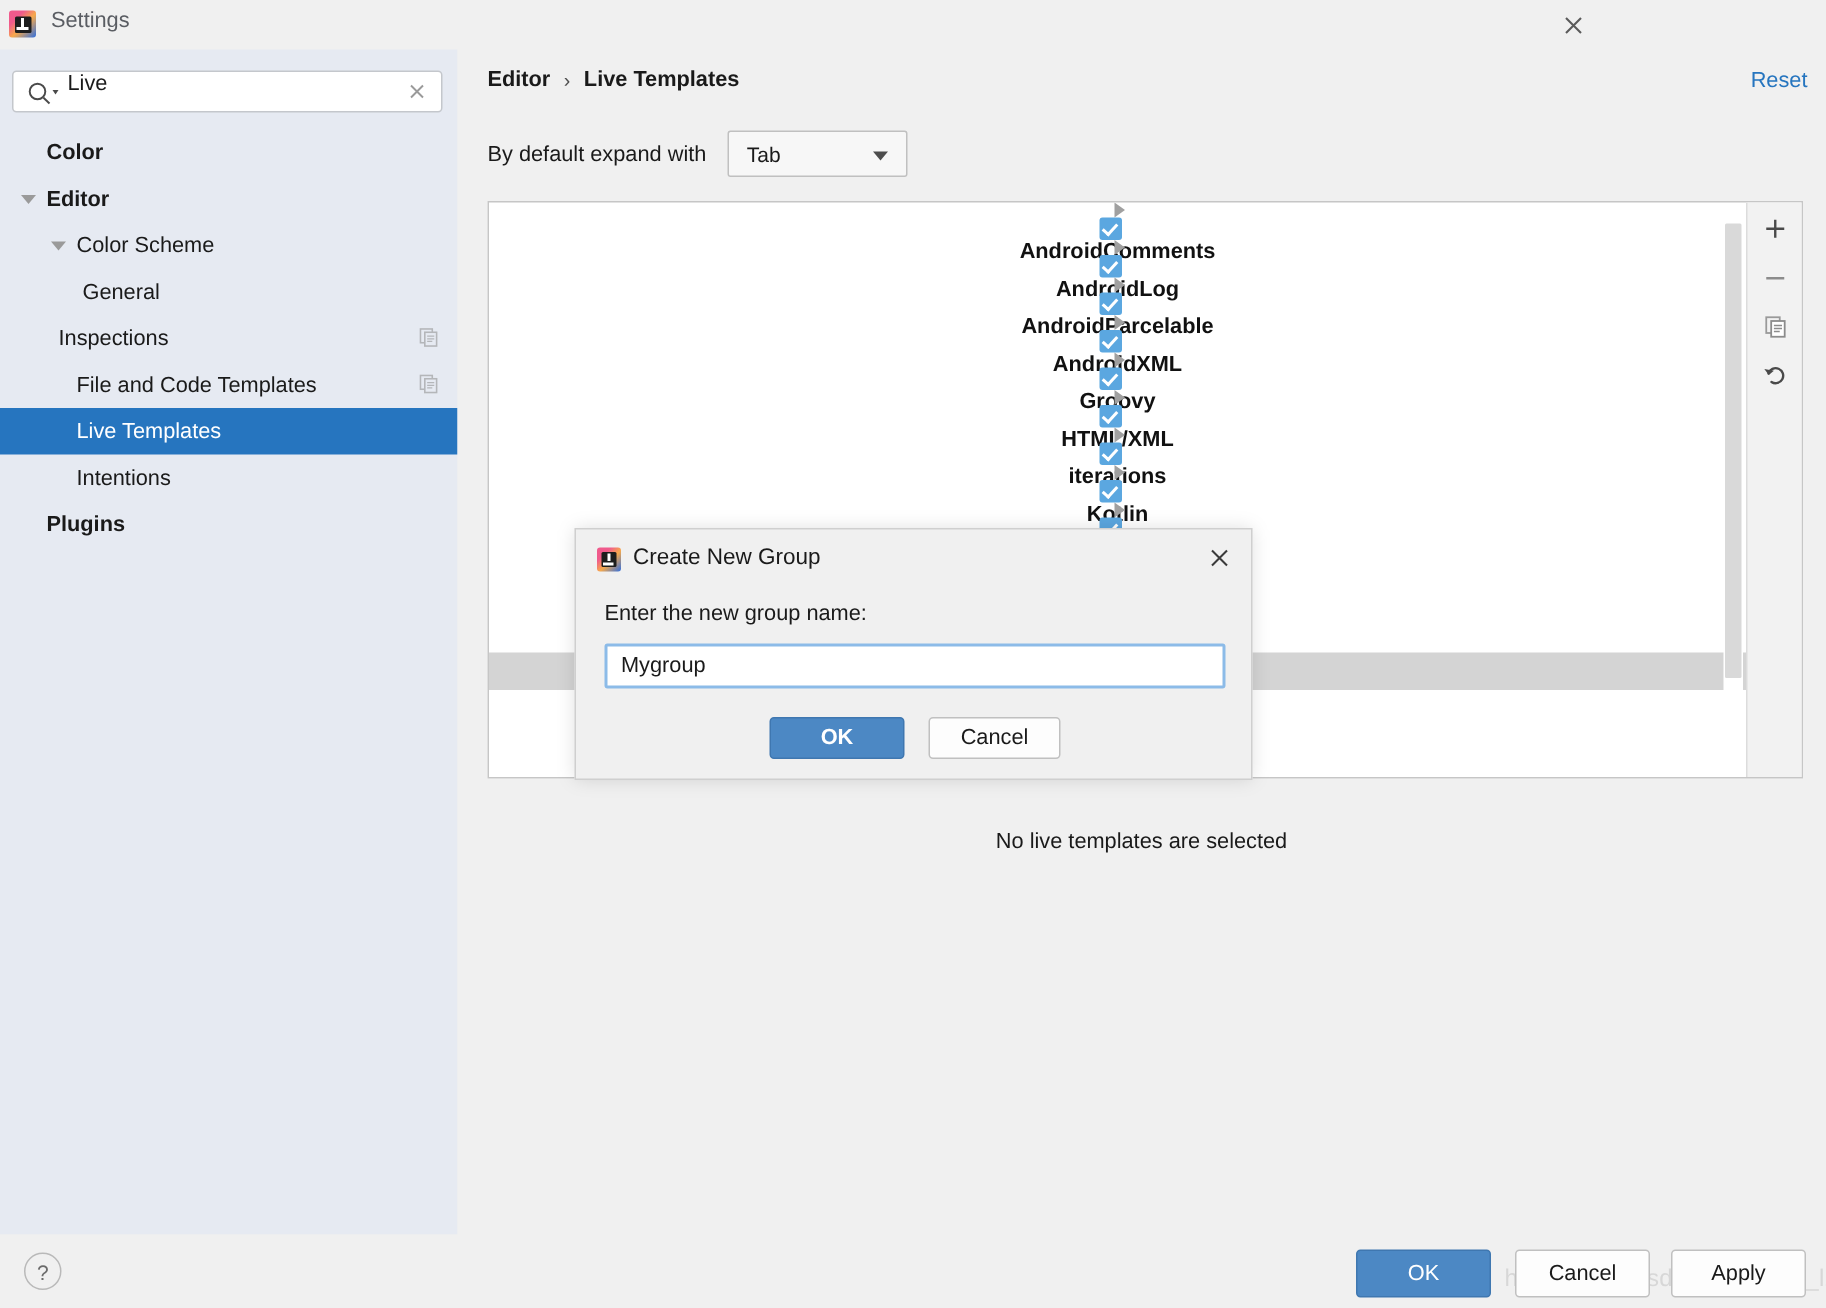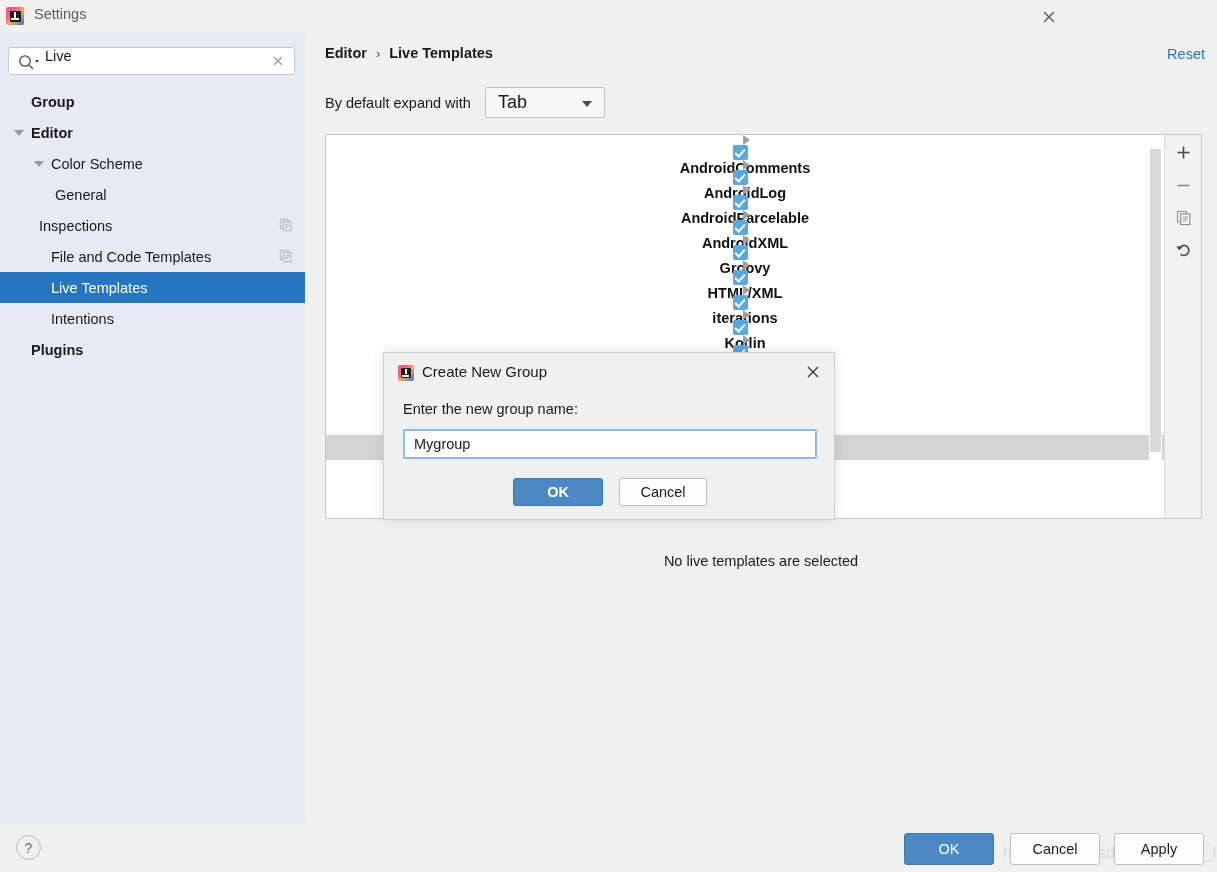--- a/index.html
+++ b/index.html
@@ -96,21 +96,21 @@
   }
   .expand-row {
     position: absolute; left: 20px; top: 54px; display: flex; align-items: center; gap: 14px;
   }
   .expand-label { font-size: 14.5px; color: #1a1a1a; }
   .combo {
     width: 120px; height: 31px; background: #f7f7f7;
     border: 1px solid #c0c0c0; border-radius: 2px;
     display: flex; align-items: center; position: relative; cursor: pointer;
   }
-  .combo-val { font-size: 18px; color: #1a1a1a; margin-left: 12px; }
+  .combo-val { font-size: 14px; color: #1a1a1a; margin-left: 12px; }
   .combo-arrow {
     position: absolute; right: 12px; top: 13px; width: 0; height: 0;
     border-left: 5px solid transparent; border-right: 5px solid transparent;
     border-top: 6px solid #4d4d4d;
   }
 
   
   .list-panel {
     position: absolute; left: 20px; top: 101px; width: 877px; height: 385px;
     background: #ffffff; border: 1px solid #c6c6c6;
@@ -249,21 +249,21 @@
       <div class="search-clear">
         <svg width="16" height="16" viewBox="0 0 16 16">
           <path d="M4 4 L12 12 M12 4 L4 12" stroke="#9a9a9a" stroke-width="1.3" fill="none"></path>
         </svg>
       </div>
     </div>
 
     <div class="tree" id="sidebar-tree">
         <div class="tree-row bold" style="padding-left: 14px;">
           <span class="tw hidden"></span>
-          <span>Group</span>
+          <span>Color</span>
         </div>
         <div class="tree-row bold" style="padding-left: 14px;">
           <span class="tw"></span>
           <span>Editor</span>
         </div>
         <div class="tree-row" style="padding-left: 34px; align-items: center;">
           <span class="tw"></span>
           <span>Color Scheme</span>
         </div>
         <div class="tree-row" style="padding-left: 38px;">

